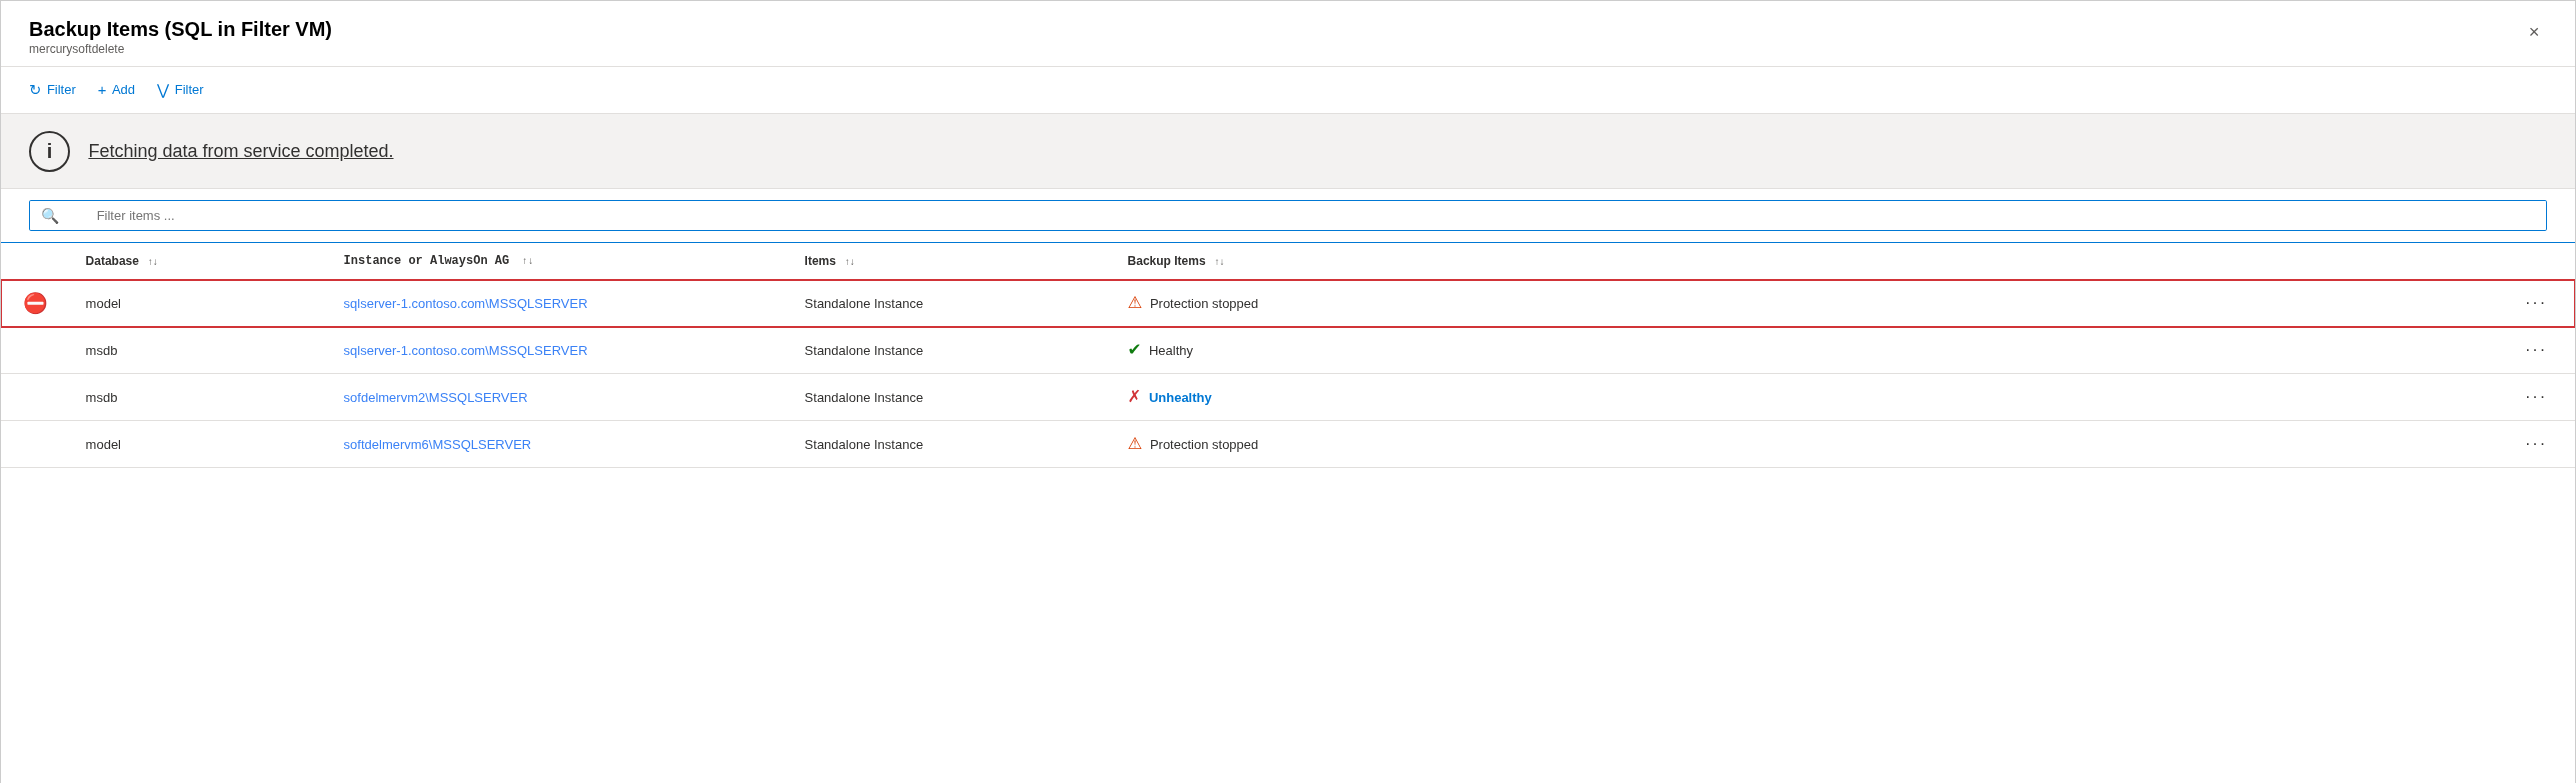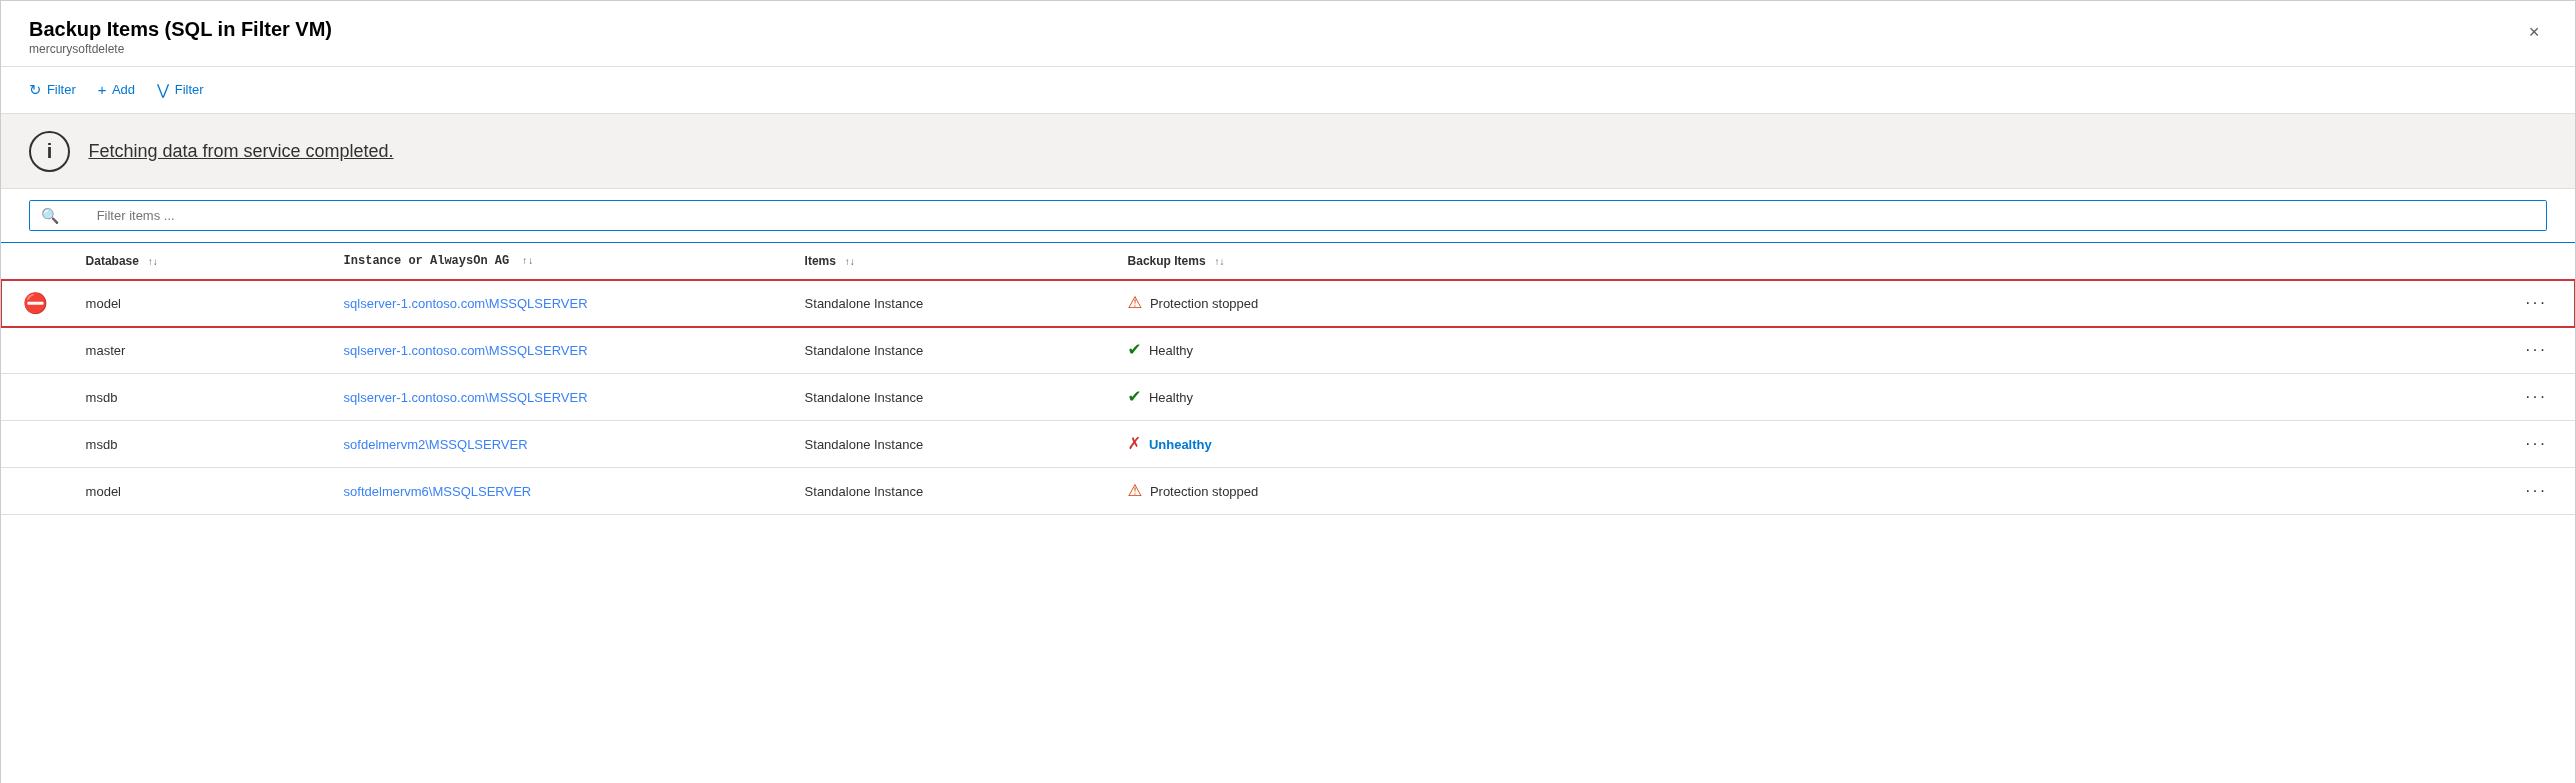--- a/index.html
+++ b/index.html
@@ -280,33 +280,20 @@
     <tbody id="table-body">
     <tr style="outline: rgb(209, 52, 56) solid 2.3px; outline-offset: -1.8px;">
           <td style="text-align: center; padding-left: 14.8px;"><span style="color: rgb(209, 52, 56); font-size: 20px; display: inline-block; line-height: 1;">⛔</span></td>
           <td>model</td>
           <td><a class="instance-link" href="#">sqlserver-1.contoso.com\MSSQLSERVER</a></td>
           <td>Standalone Instance</td>
           <td>
             <div class="status-wrap">
               <span class="status-warning">⚠</span>
               <span>Protection stopped</span>
-            </div>
-          </td>
-          <td class="actions-cell"><span style="cursor: pointer; font-size: 16.6px; letter-spacing: 1.8px; color: rgb(50, 49, 48);">···</span></td>
-        </tr>
-        <tr>
-          <td style="text-align: center; padding-left: 14.8px;"></td>
-          <td>master</td>
-          <td><a class="instance-link" href="#">sqlserver-1.contoso.com\MSSQLSERVER</a></td>
-          <td>Standalone Instance</td>
-          <td>
-            <div class="status-wrap">
-              <span class="status-healthy">✔</span>
-              <span>Healthy</span>
             </div>
           </td>
           <td class="actions-cell"><span style="cursor: pointer; font-size: 16.6px; letter-spacing: 1.8px; color: rgb(50, 49, 48);">···</span></td>
         </tr>
         <tr>
           <td style="text-align: center; padding-left: 14.8px;"></td>
           <td>msdb</td>
           <td><a class="instance-link" href="#">sqlserver-1.contoso.com\MSSQLSERVER</a></td>
           <td>Standalone Instance</td>
           <td>

